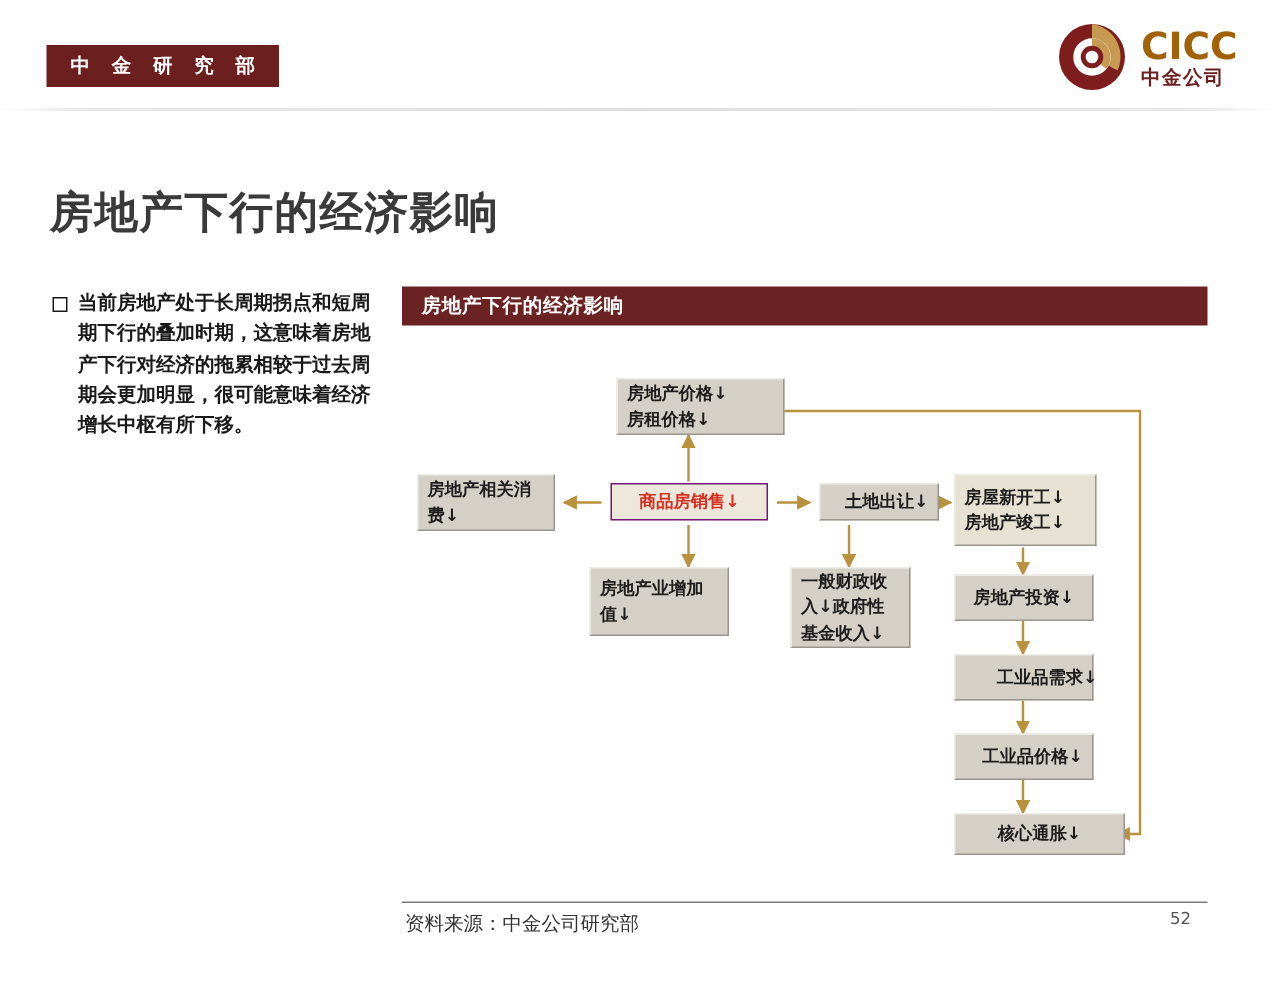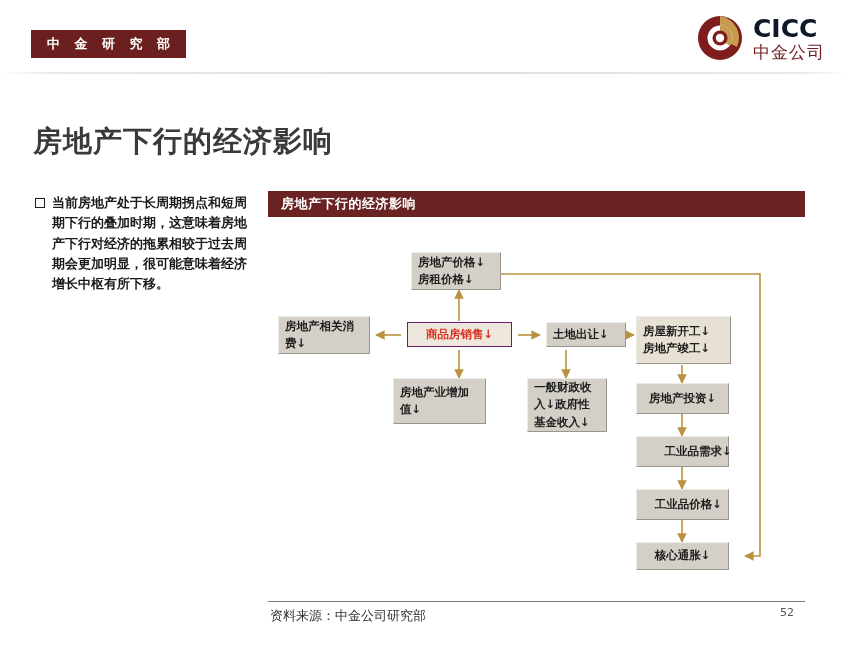--- a/index.html
+++ b/index.html
@@ -15,22 +15,22 @@
   .hdr-badge{
     position:absolute;left:31px;top:30px;width:155px;height:28px;
     background:#6B1F1F;color:#fff;
     display:flex;align-items:center;justify-content:center;
     font-size:13px;font-weight:bold;letter-spacing:5px;
     text-indent:5px;
   }
   .logo{position:absolute;right:25px;top:12px;height:52px;display:flex;align-items:center;gap:9px;}
   .logo-mark{width:48px;height:48px;position:relative;}
   .logo-text{display:flex;flex-direction:column;justify-content:center;line-height:1;}
-  .logo-cicc{font-size:25px;font-weight:bold;color:#0f172a;letter-spacing:0px;font-family:"DejaVu Sans","Liberation Sans",sans-serif;}
-  .logo-cn{font-size:17px;font-weight:normal;color:#6B1F1F;letter-spacing:1px;margin-top:3px;}
+  .logo-cicc{font-size:25px;font-weight:bold;color:#a16207;letter-spacing:0px;font-family:"DejaVu Sans","Liberation Sans",sans-serif;}
+  .logo-cn{font-size:13px;font-weight:bold;color:#6B1F1F;letter-spacing:1px;margin-top:3px;}
 
   .hdr-rule{position:absolute;left:0;top:72px;width:850px;height:2px;
     background:linear-gradient(to right,#ffffff 0%,#e9e9e9 6%,#dedede 50%,#e9e9e9 94%,#ffffff 100%);}
 
   
   .title{
     position:absolute;left:33px;top:122px;
     font-size:29px;font-weight:bold;color:#3a3a3a;letter-spacing:1px;
   }
 
@@ -143,35 +143,35 @@
         <line x1="414" y1="197" x2="414" y2="219"></line>
 
         <line x1="414" y1="250" x2="414" y2="272"></line>
 
         <line x1="414" y1="303" x2="414" y2="325"></line>
       </g>
 
       <path d="M 233 57 L 492 57 L 492 339 L 477 339" stroke="#B8923E" stroke-width="1.6" fill="none" marker-end="url(#ah)"></path>
     </svg>
 
-    <div class="node" style="left:143px;top:35px;width:90px;height:38px;">
+    <div class="node" style="left:143px;top:35px;width:112px;height:38px;">
       <div class="ln">房地产价格↓</div>
       <div class="ln">房租价格↓</div>
     </div>
 
     <div class="node" style="left:10px;top:99px;width:92px;height:38px;">
       <div class="ln">房地产相关消</div>
       <div class="ln">费↓</div>
     </div>
 
     <div class="node accent" style="left:139px;top:105px;width:105px;height:25px;align-items:center;">
       <div class="ln">商品房销售↓</div>
     </div>
 
-    <div class="node" style="left:278px;top:105px;width:80px;height:25px;align-items:flex-start;">
+    <div class="node" style="left:278px;top:105px;width:80px;height:25px;align-items:flex-end;">
       <div class="ln">土地出让↓</div>
     </div>
 
     <div class="node beige" style="left:368px;top:99px;width:95px;height:48px;">
       <div class="ln">房屋新开工↓</div>
       <div class="ln">房地产竣工↓</div>
     </div>
 
     <div class="node" style="left:125px;top:161px;width:93px;height:46px;">
       <div class="ln">房地产业增加</div>
@@ -189,21 +189,21 @@
     </div>
 
     <div class="node" style="left:368px;top:219px;width:93px;height:31px;align-items:center;padding-left:37px;">
       <div class="ln">工业品需求↓</div>
     </div>
 
     <div class="node" style="left:368px;top:272px;width:93px;height:31px;align-items:flex-end;">
       <div class="ln">工业品价格↓</div>
     </div>
 
-    <div class="node" style="left:368px;top:325px;width:93px;height:28px;align-items:center;">
+    <div class="node" style="left:368px;top:325px;width:114px;height:28px;align-items:center;">
       <div class="ln">核心通胀↓</div>
     </div>
 
   </div>
 
   <div class="foot-rule"></div>
   <div class="foot-src">资料来源：中金公司研究部</div>
   <div class="page-no">52</div>
 
 </div>

